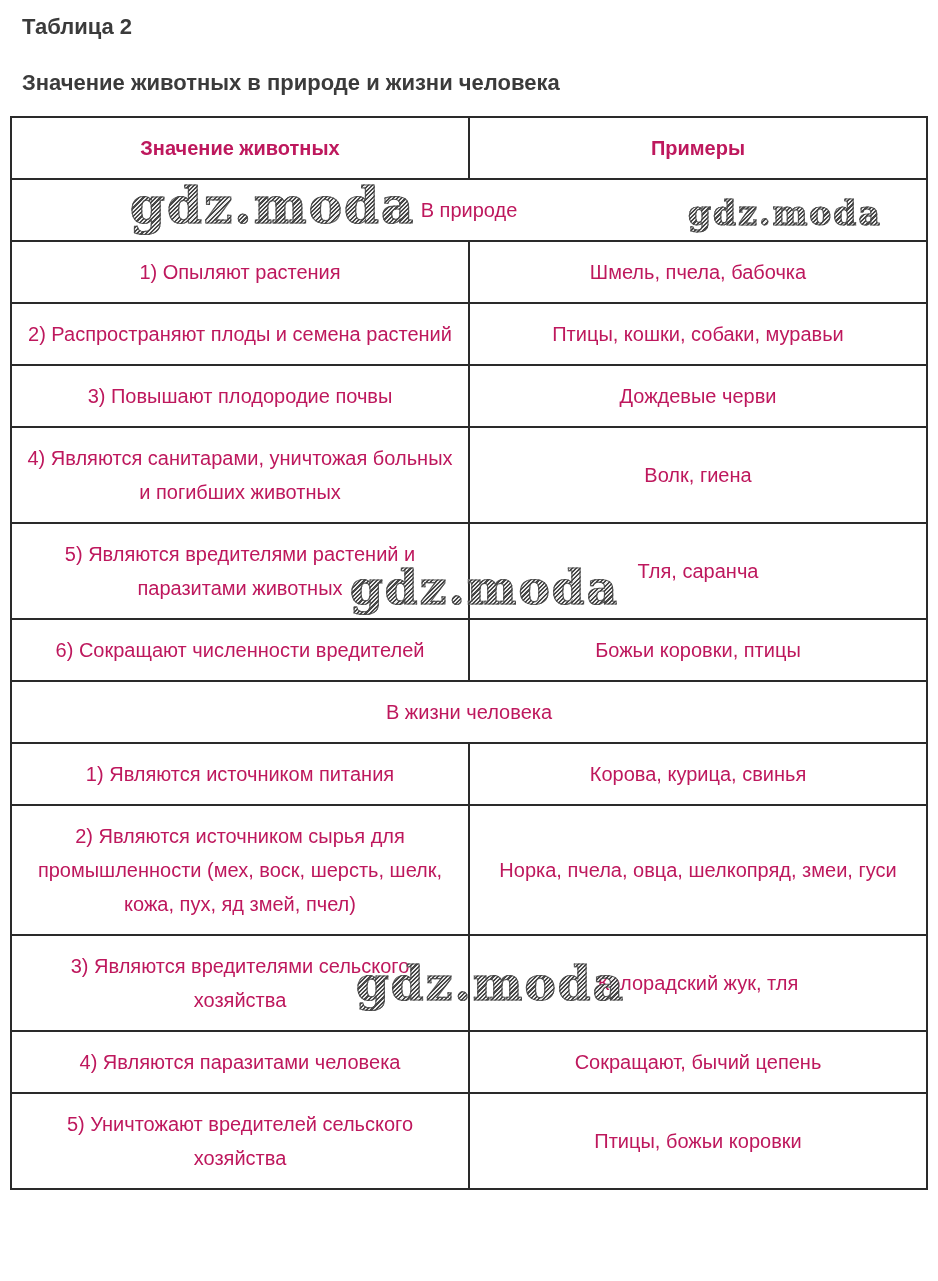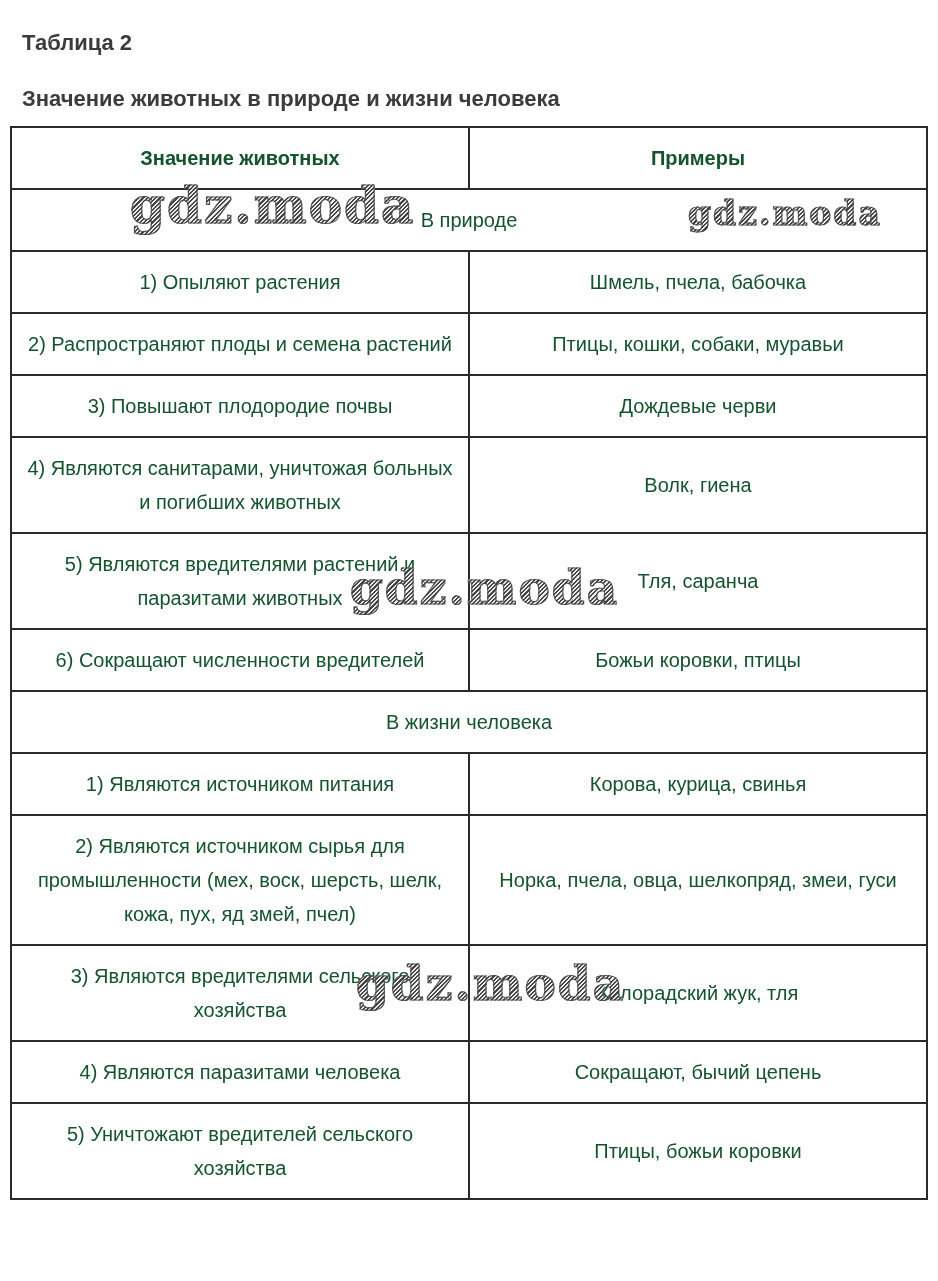--- a/index.html
+++ b/index.html
@@ -16,43 +16,43 @@
     width: 938px;
     min-height: 1281px;
     box-sizing: border-box;
     padding: 14px 10px 20px 10px;
     background: #ffffff;
   }
   .page-title {
     font-size: 22px;
     font-weight: bold;
     color: #3b3b3b;
-    margin: 16px 0 0 12px;
+    margin: 0 0 0 12px;
   }
   .page-subtitle {
     font-size: 22px;
     font-weight: bold;
     color: #3b3b3b;
-    margin: 30px 0 14px 12px;
+    margin: 30px 0 20px 12px;
   }
   table.animals {
     width: 918px;
     margin: 0 auto;
     border-collapse: collapse;
     table-layout: fixed;
   }
   table.animals, table.animals th, table.animals td {
     border: 2px solid #2a2a2a;
   }
   table.animals th, table.animals td {
     width: 50%;
     padding: 13px 12px;
     font-size: 20px;
     line-height: 1.7;
-    color: #14532d;
+    color: #be185d;
     text-align: center;
     vertical-align: middle;
     box-sizing: border-box;
     word-wrap: break-word;
   }
   table.animals th {
     font-weight: bold;
     height: 54px;
   }
   tr.section-row td {

